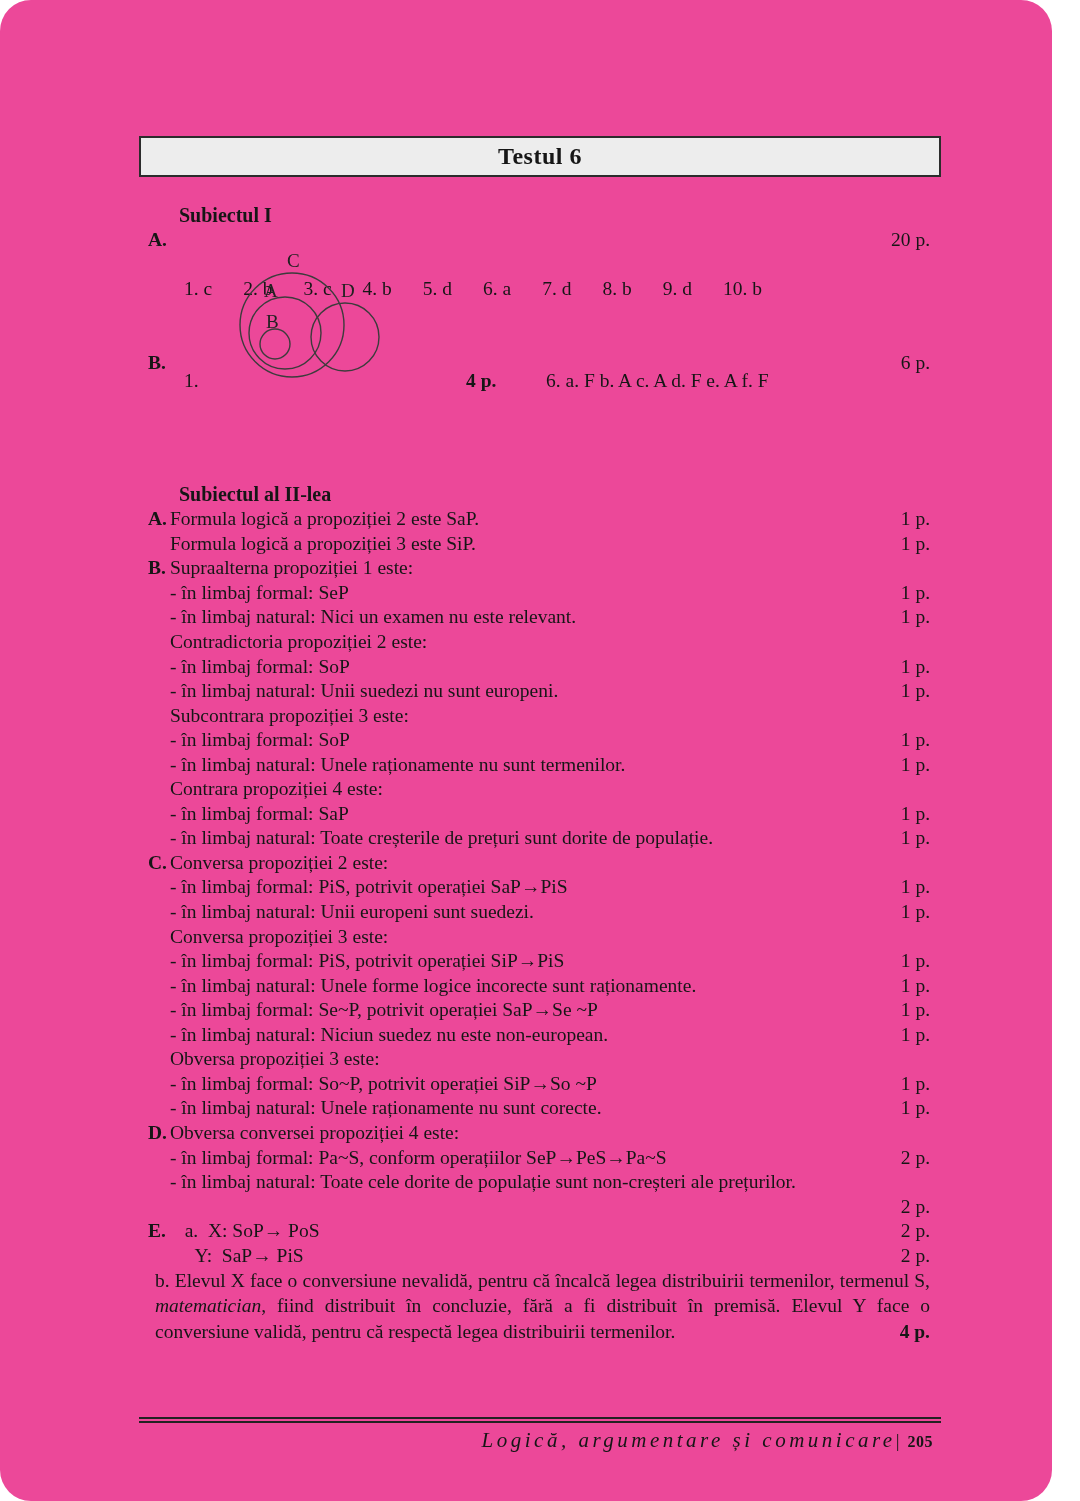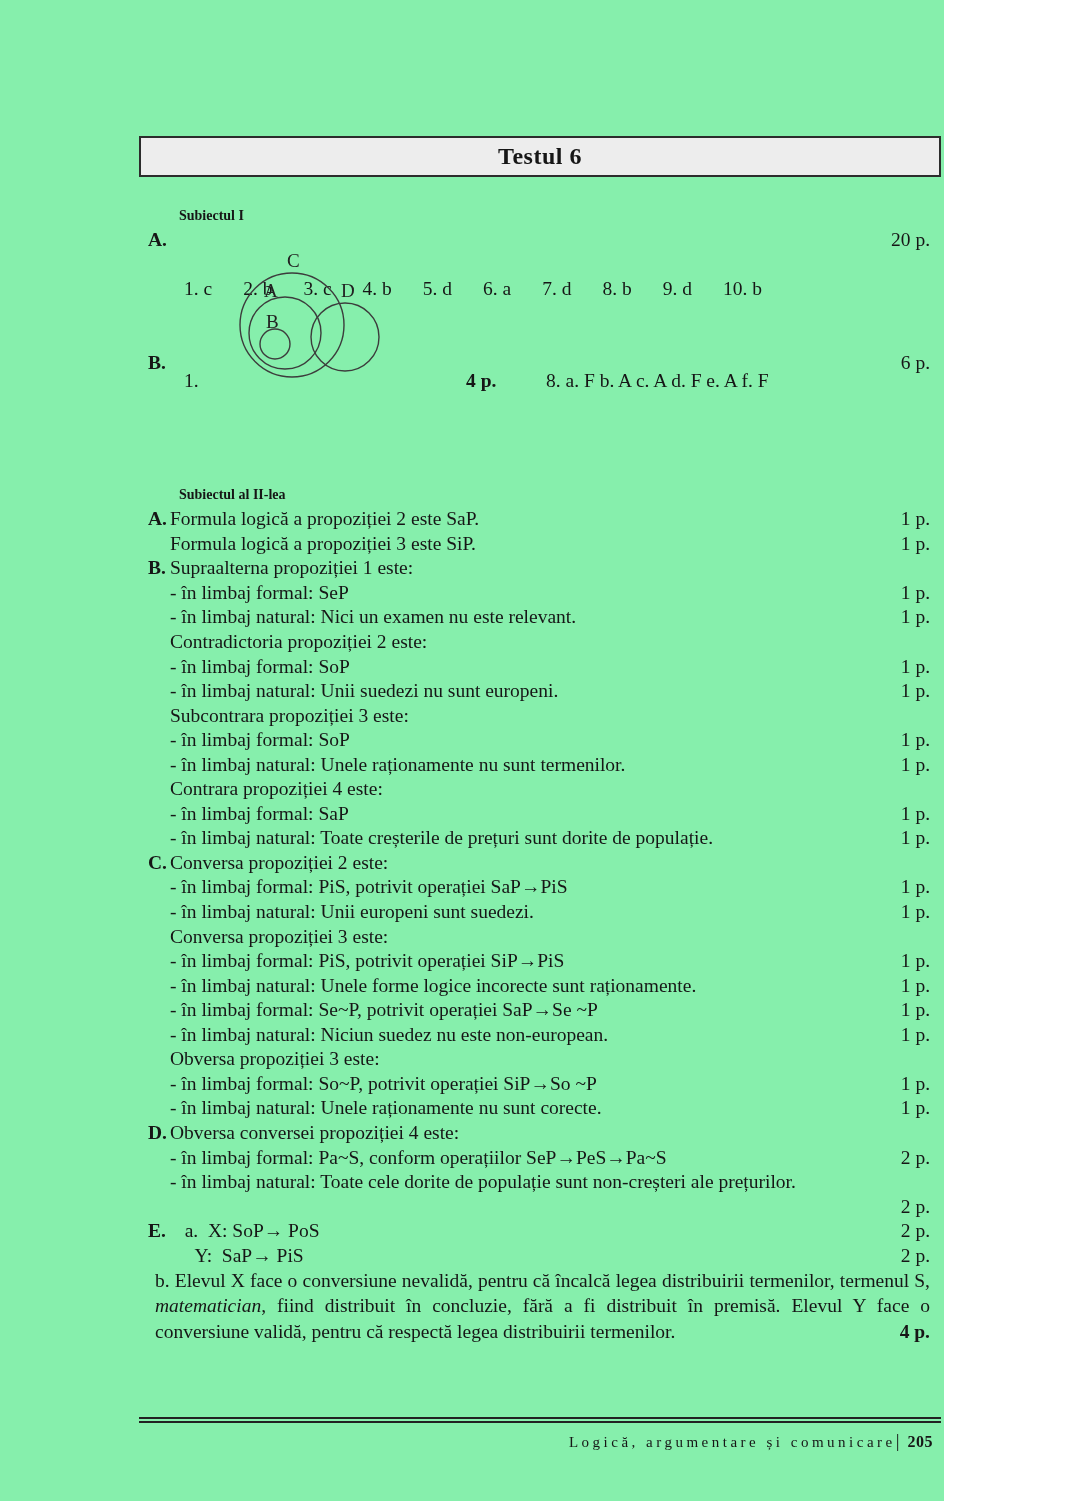--- a/index.html
+++ b/index.html
@@ -1,27 +1,27 @@
 <!DOCTYPE html>
 <html><head>
 <meta charset="utf-8">
 <style>
   * { margin:0; padding:0; box-sizing:border-box; }
   html,body { background:#ffffff; }
   body { font-family:"Liberation Serif","DejaVu Serif",serif; color:#161616; }
-  .page { position:relative; width:944px; height:1501px; background:#86efac; overflow:hidden; }
+  .page { position:relative; width:1052px; height:1501px; background:#ec4899; overflow:hidden;border-radius:31px; }
   .content { position:absolute; left:139px; top:136px; width:802px; }
 
   .title-box {
     border:2px solid #2c2c2c; background:#ededed;
     height:41px; line-height:37px; text-align:center;
     font-weight:bold; font-size:24px; letter-spacing:.5px;
   }
 
-  .sec-head { font-weight:bold; font-size:14px; line-height:25px; padding-left:40px; }
+  .sec-head { font-weight:bold; font-size:20px; line-height:25px; padding-left:40px; }
   .s1-head { margin-top:26px; }
 
   .row { display:flex; align-items:baseline; line-height:24.55px; font-size:19.5px; padding-right:11px; }
   .row-label { flex:none; width:31px; padding-left:9px; font-weight:bold; }
   .row-text { flex:1 1 auto; white-space:pre-wrap; }
   .row-points { flex:none; margin-left:auto; font-weight:normal; white-space:nowrap; }
 
   .answers { display:flex; gap:31px; padding-left:14px;align-items:center; }
   .answers span { white-space:pre; }
 
@@ -44,21 +44,21 @@
   .e-para .para-points { float:right; font-weight:bold; }
 
   .rule { margin-top:73px; }
   .rule-a { height:2.5px; background:#222; }
   .rule-gap { height:1.5px; background:transparent; }
   .rule-b { height:2px; background:#222; }
 
   .footer-line {
     margin-top:4px; text-align:right; padding-right:8px; line-height:27px;
   }
-  .footer-series { font-size:15px; letter-spacing:3.5px; }
+  .footer-series { font-style:italic; font-size:21px; letter-spacing:3.5px; }
   .footer-sep { font-size:19px; letter-spacing:2px; }
   .footer-page { font-weight:bold; font-size:16px; letter-spacing:.5px; margin-left:6px; }
 </style>
 </head>
 <body>
 
 <div class="page">
   <div class="content">
 
     <div class="title-box">
@@ -73,21 +73,21 @@
         <span class="answers" id="row-a-answers"><span>1. c</span><span>2. b</span><span>3. c</span><span>4. b</span><span>5. d</span><span>6. a</span><span>7. d</span><span>8. b</span><span>9. d</span><span>10. b</span></span>
       </span>
       <span class="row-points">20 p.</span>
     </div>
 
     <div class="row">
       <span class="row-label">B.</span>
       <span class="rowb-area">
         <span class="rowb-item1">1.</span>
         <span class="rowb-points1">4 p.</span>
-        <span class="rowb-answers2">8. a. F b. A c. A d. F e. A f. F</span>
+        <span class="rowb-answers2">6. a. F b. A c. A d. F e. A f. F</span>
       </span>
       <span class="row-points">6 p.</span>
     </div>
 
     <div class="venn-spacer"></div>
 
     <svg class="venn" width="152" height="130" viewBox="0 0 152 130">
       <text x="51" y="15">C</text>
       <circle cx="56" cy="73" r="52"></circle>
       <circle cx="49" cy="81" r="36"></circle>

